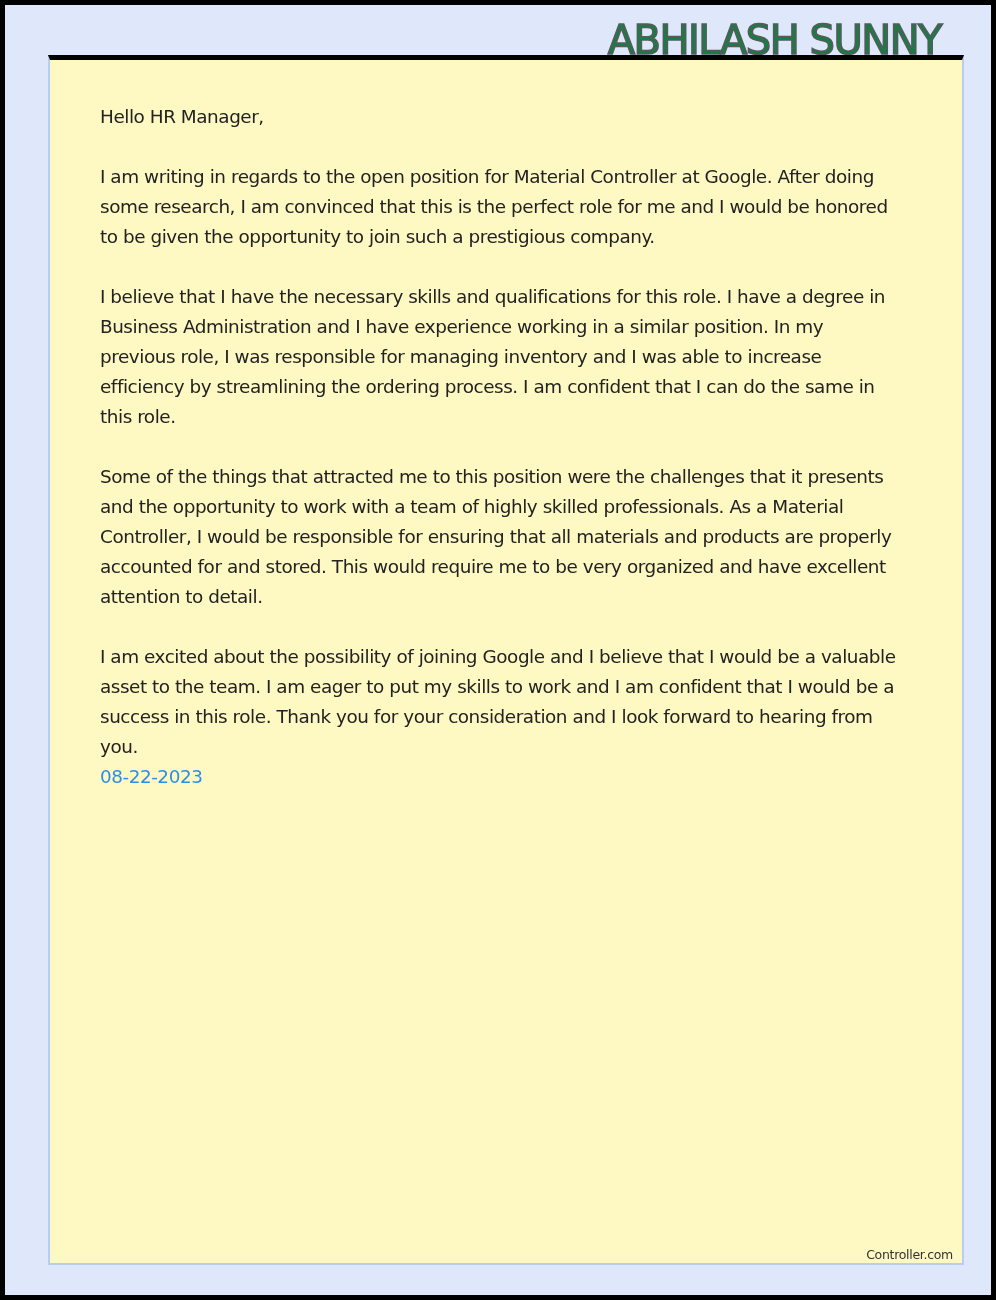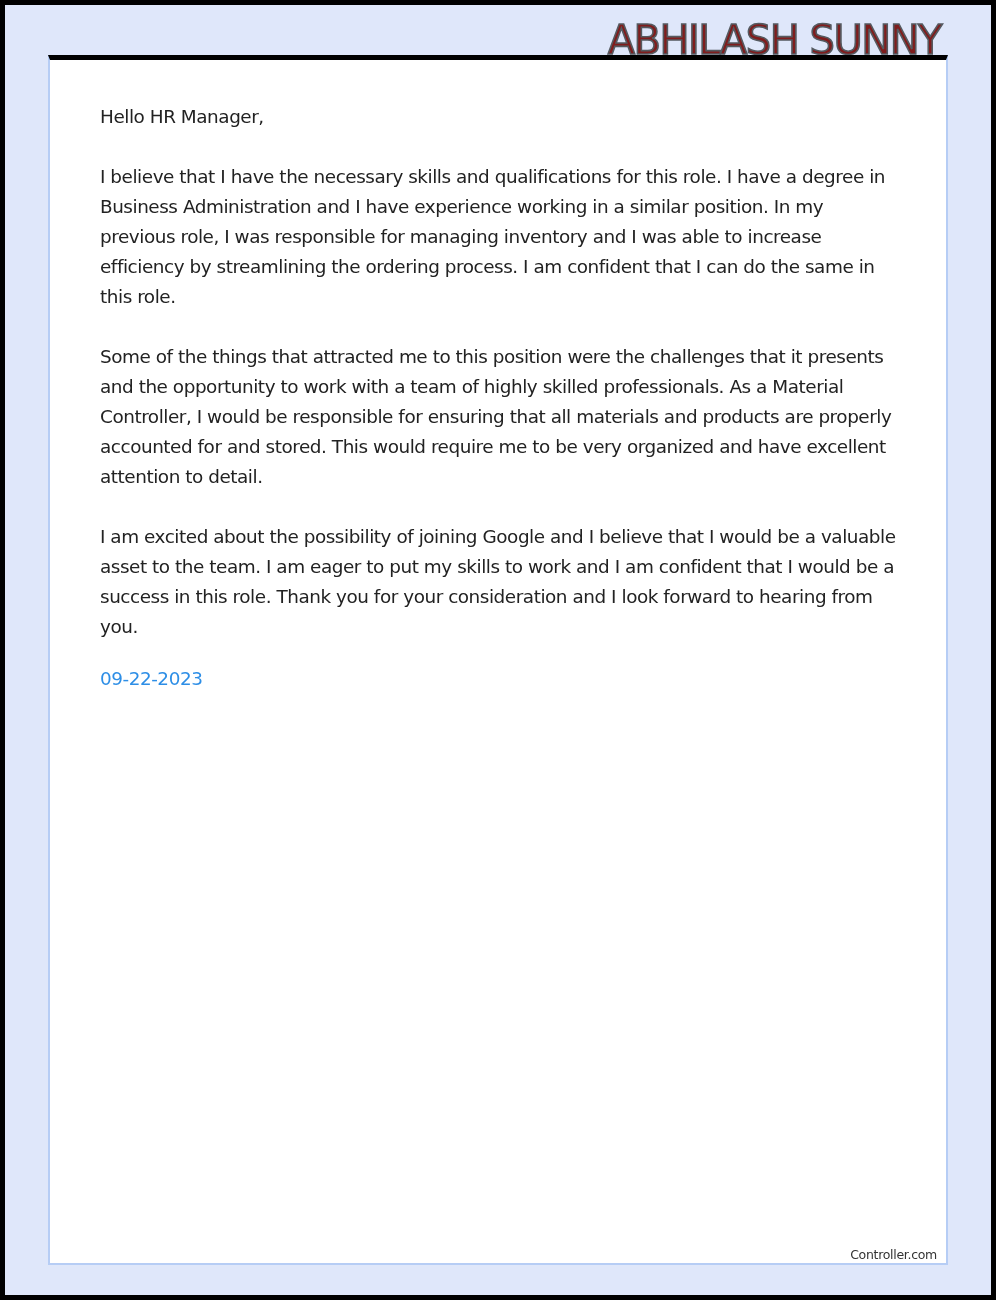--- a/index.html
+++ b/index.html
@@ -23,52 +23,53 @@
       background: #dfe7fa;
     }
     .name {
       position: absolute;
       right: 50px;
       top: 12px;
       font-family: "DejaVu Sans", sans-serif;
       font-size: 40px;
       line-height: 46px;
       letter-spacing: -1.5px;
-      color: #7f1d1d;
+      color: #15803d;
       -webkit-text-stroke: 1.6px #555a60;
       white-space: nowrap;
     }
     .page {
       position: absolute;
       left: 43px;
       top: 50px;
       width: 896px;
       height: 1203px;
-      background: #ffffff;
+      background: #fef9c3;
       border-top: 5px solid #000;
       border-left: 2px solid #b6cdf5;
       border-right: 2px solid #b6cdf5;
       border-bottom: 2px solid #b6cdf5;
+      padding-left: 16px;
     }
     .content {
       position: absolute;
       left: 50px;
       top: 42px;
       width: 800px;
       font-family: "DejaVu Sans", sans-serif;
       font-size: 18.4px;
       line-height: 30px;
       color: #222;
       letter-spacing: -0.45px;
     }
     .content p {
       margin: 0 0 30px 0;
     }
     .content p.last {
-      margin-bottom: 22px;
+      margin-bottom: 0;
     }
     .date {
       color: #2d8ee6;
       margin: 0;
     }
     .footer {
       position: absolute;
       right: 9px;
       bottom: 0px;
       font-family: "DejaVu Sans", sans-serif;
@@ -80,20 +81,21 @@
   </style>
 </head>
 <body>
 
 <div class="frame">
   <div class="name">ABHILASH SUNNY</div>
 
   <div class="page">
     <div class="content">
       <p>Hello HR Manager,</p>
+      <p>I am writing in regards to the open position for Material Controller at Google. After doing some research, I am convinced that this is the perfect role for me and I would be honored to be given the opportunity to join such a prestigious company.</p>
       <p>I believe that I have the necessary skills and qualifications for this role. I have a degree in Business Administration and I have experience working in a similar position. In my previous role, I was responsible for managing inventory and I was able to increase efficiency by streamlining the ordering process. I am confident that I can do the same in this role.</p>
       <p>Some of the things that attracted me to this position were the challenges that it presents and the opportunity to work with a team of highly skilled professionals. As a Material Controller, I would be responsible for ensuring that all materials and products are properly accounted for and stored. This would require me to be very organized and have excellent attention to detail.</p>
       <p class="last">I am excited about the possibility of joining Google and I believe that I would be a valuable asset to the team. I am eager to put my skills to work and I am confident that I would be a success in this role. Thank you for your consideration and I look forward to hearing from you.</p>
-      <p class="date">09-22-2023</p>
+      <p class="date">08-22-2023</p>
     </div>
     <div class="footer">Controller.com</div>
   </div>
 </div>
 
 </body></html>

